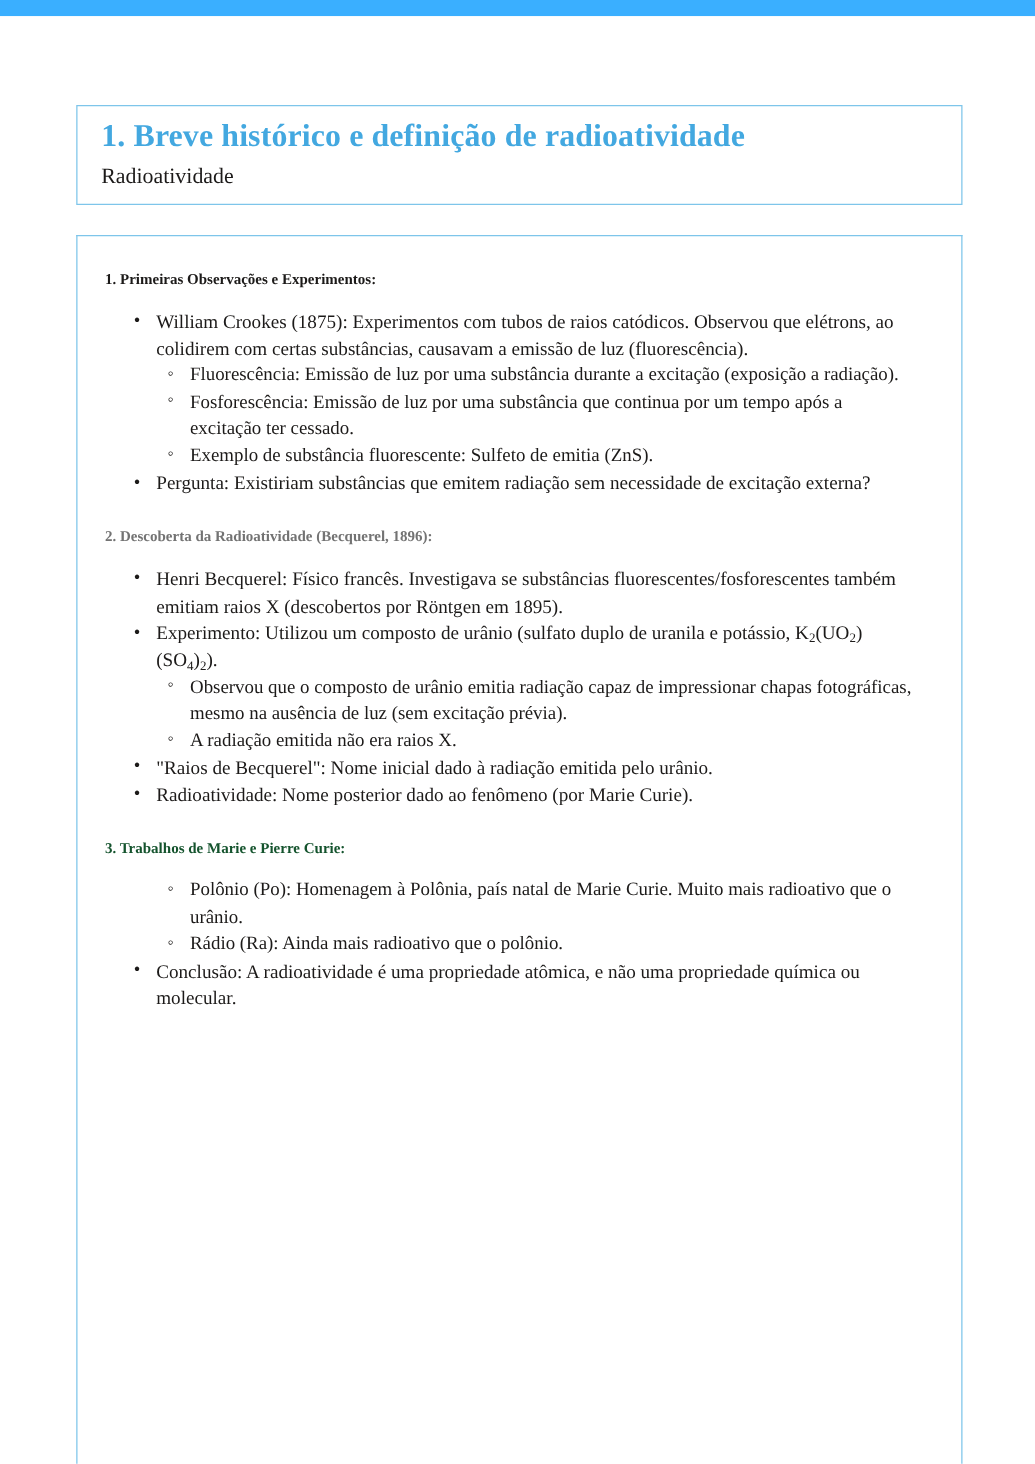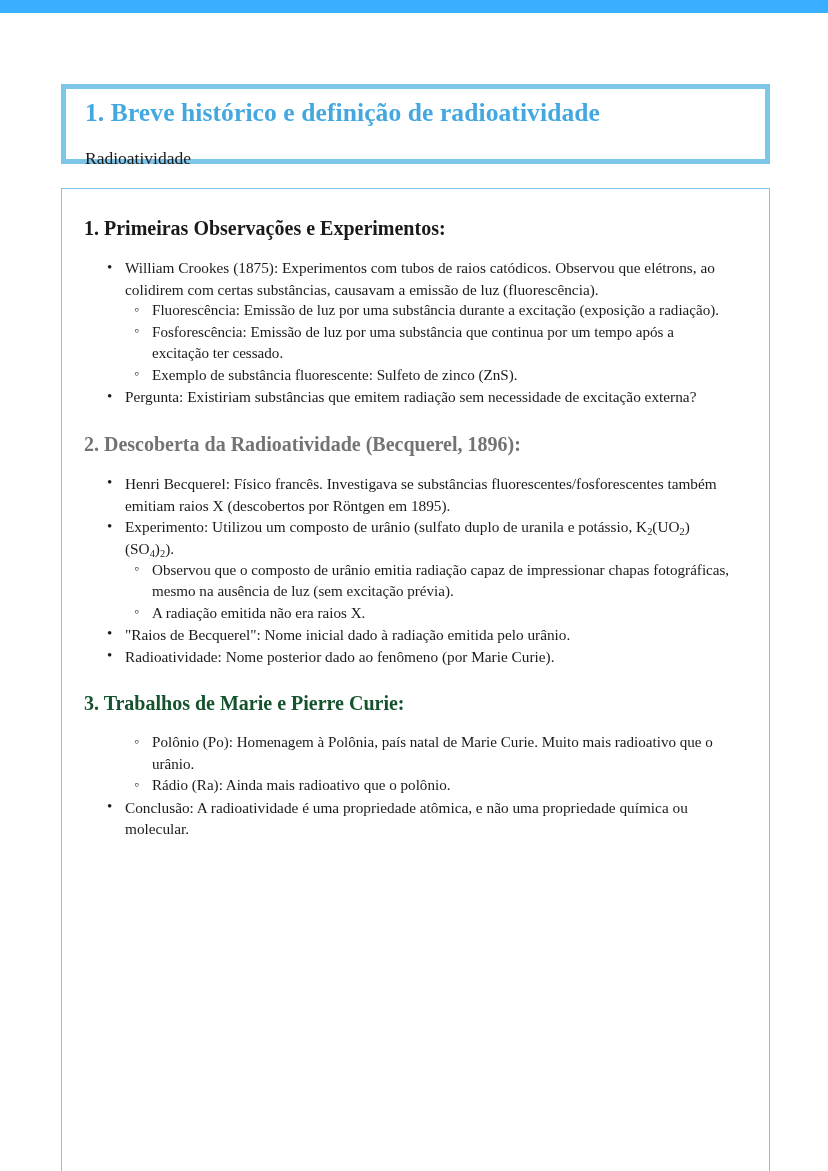--- a/index.html
+++ b/index.html
@@ -37,58 +37,58 @@
   }
 
   
   #title-card {
     position: absolute;
     left: 61px;
     top: 71px;
     width: 709px;
     height: 80px;
     box-sizing: border-box;
-    border: 5px solid #0369a1;
+    border: 1px solid #0369a1;
     background: #ffffff;
     padding: 9px 0 0 19px;
   }
   #doc-title {
     color: #43a8e0;
     font-size: 25.5px;
     font-weight: 700;
     line-height: 1.18;
     letter-spacing: 0.1px;
     white-space: nowrap;
   }
   #doc-subtitle {
     color: #211f1e;
     font-size: 17.5px;
     font-weight: 400;
     line-height: 1.2;
-    margin-top: 20px;
+    margin-top: 6px;
     white-space: nowrap;
   }
 
   
   #content-card {
     position: absolute;
     left: 61px;
     top: 175px;
     width: 709px;
     height: 990px;
     box-sizing: border-box;
     border: 1px solid #7ec5ea;
     border-bottom: none;
     background: #ffffff;
     padding: 27px 24px 0 22px;
     overflow: hidden;
   }
 
   .section-heading {
-    font-size: 20px;
+    font-size: 12px;
     font-weight: 700;
     color: #1c1a19;
     line-height: 1.25;
     margin: 0 0 16px 0;
   }
   .section-block + .section-block {
     margin-top: 24px;
   }
   .section-block:first-child .section-heading {
     margin-top: 0;
@@ -168,21 +168,21 @@
             <li class="bullet-item">
               <span class="li-text">William Crookes (1875): Experimentos com tubos de raios catódicos. Observou que elétrons, ao colidirem com certas substâncias, causavam a emissão de luz (fluorescência).</span>
               <ul class="level-2">
                 <li class="subbullet-item">
                   <span class="li-text">Fluorescência: Emissão de luz por uma substância durante a excitação (exposição a radiação).</span>
                 </li>
                 <li class="subbullet-item">
                   <span class="li-text">Fosforescência: Emissão de luz por uma substância que continua por um tempo após a excitação ter cessado.</span>
                 </li>
                 <li class="subbullet-item">
-                  <span class="li-text">Exemplo de substância fluorescente: Sulfeto de zinco (ZnS).</span>
+                  <span class="li-text">Exemplo de substância fluorescente: Sulfeto de emitia (ZnS).</span>
                 </li>
               </ul>
             </li>
             <li class="bullet-item">
               <span class="li-text">Pergunta: Existiriam substâncias que emitem radiação sem necessidade de excitação externa?</span>
             </li>
           </ul>
         </div>
         <div class="section-block">
           <div class="section-heading" style="color: #737373;">2. Descoberta da Radioatividade (Becquerel, 1896):</div>

